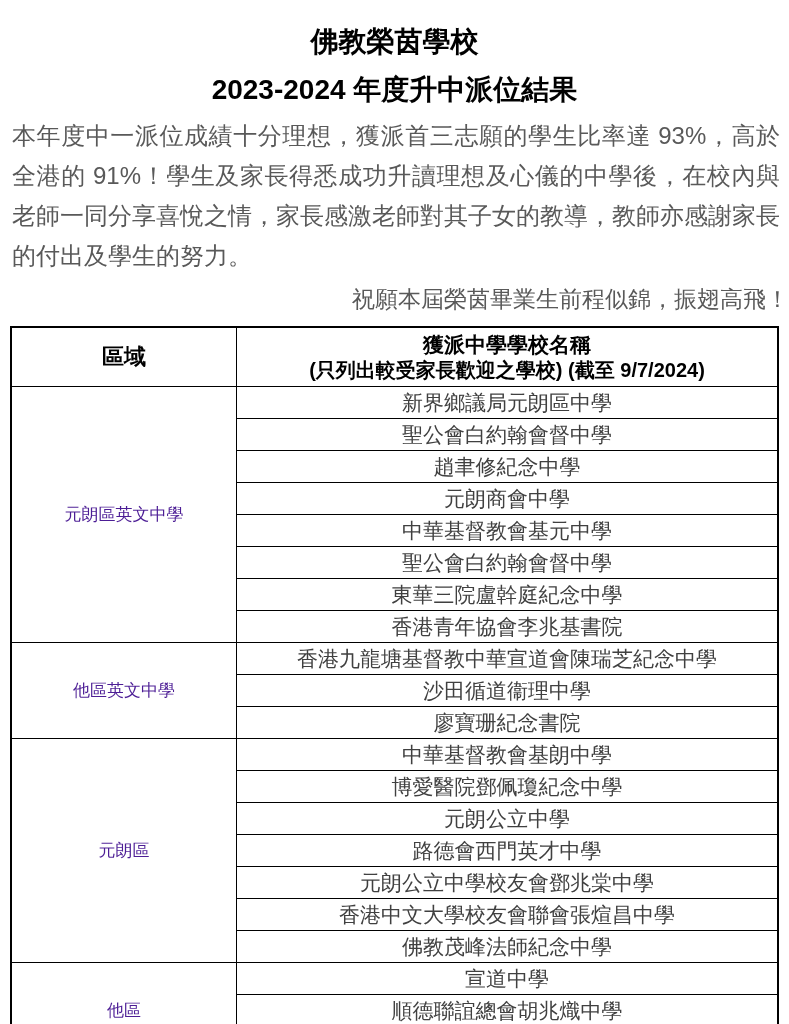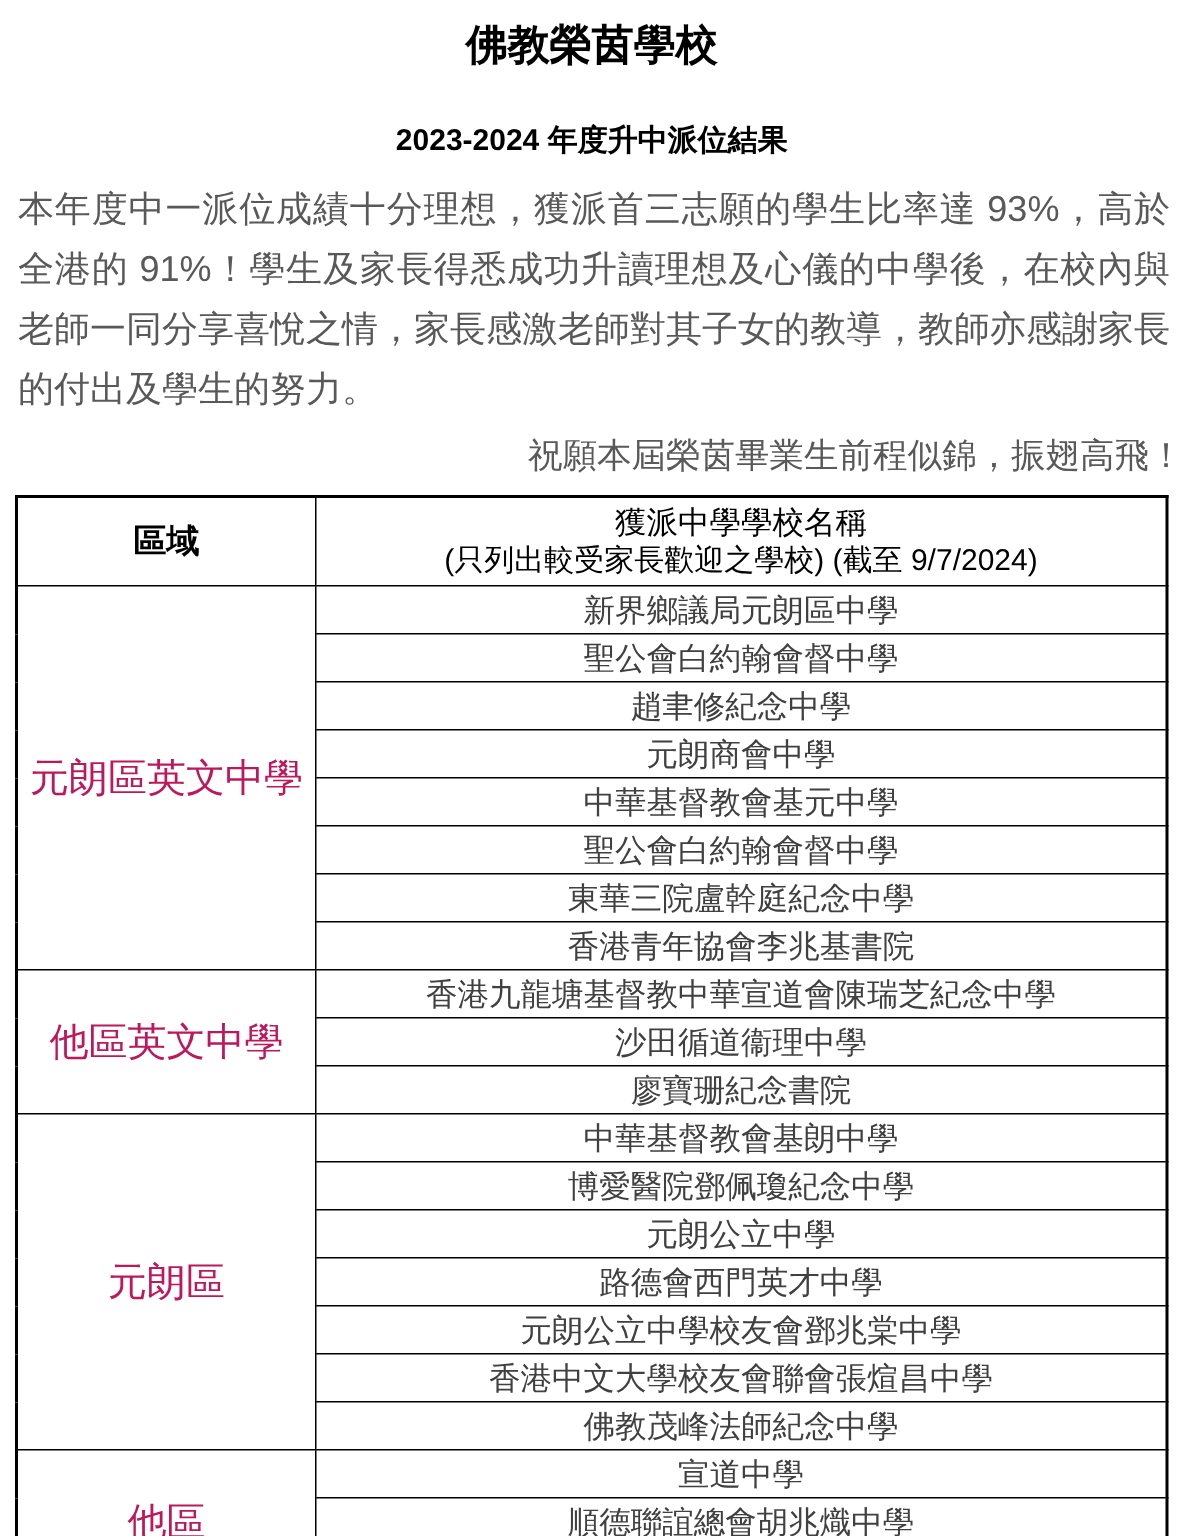--- a/index.html
+++ b/index.html
@@ -12,29 +12,29 @@
     height: 1024px;
     font-family: "Liberation Sans", "DejaVu Sans", sans-serif;
     color: #000000;
     overflow: hidden;
   }
   .page-title {
     text-align: center;
     font-size: 28px;
     font-weight: bold;
     color: #000000;
-    margin: 10px 0 0 0;
+    margin: 22px 0 0 0;
     line-height: 40px;
   }
   .page-subtitle {
     text-align: center;
-    font-size: 20px;
+    font-size: 28px;
     font-weight: bold;
     color: #000000;
-    margin: 22px 0 0 0;
+    margin: 6px 0 0 0;
     line-height: 44px;
   }
   .intro-paragraph {
     font-size: 24px;
     line-height: 40px;
     color: #595959;
     margin: 4px 9px 0 12px;
     text-align: justify;
     text-justify: inter-ideograph;
   }
@@ -48,47 +48,47 @@
   table.allocation-table {
     border-collapse: collapse;
     table-layout: fixed;
     width: 769px;
     margin: 0 10px;
     border: 2px solid #000000;
   }
   table.allocation-table th,
   table.allocation-table td {
     border: 1px solid #000000;
-    padding: 0 0;
+    padding: 0 13px;
     text-align: center;
     vertical-align: middle;
   }
   th.region-header {
     width: 198px;
     font-size: 22px;
     font-weight: bold;
     color: #000000;
     height: 58px;
     border-bottom: 4px double #000000;
   }
   th.school-header {
     font-size: 21px;
-    font-weight: normal;
+    font-weight: bold;
     color: #000000;
     border-bottom: 4px double #000000;
     line-height: 27px;
   }
   th.school-header .header-subline {
     display: block;
     font-size: 20px;
     line-height: 25px;
   }
   td.region-cell {
-    font-size: 26px;
-    color: #be185d;
+    font-size: 17px;
+    color: #4c1d95;
   }
   td.school-cell {
     font-size: 21px;
     color: #404040;
     height: 31px;
   }
 </style>
 </head>
 <body>
 

